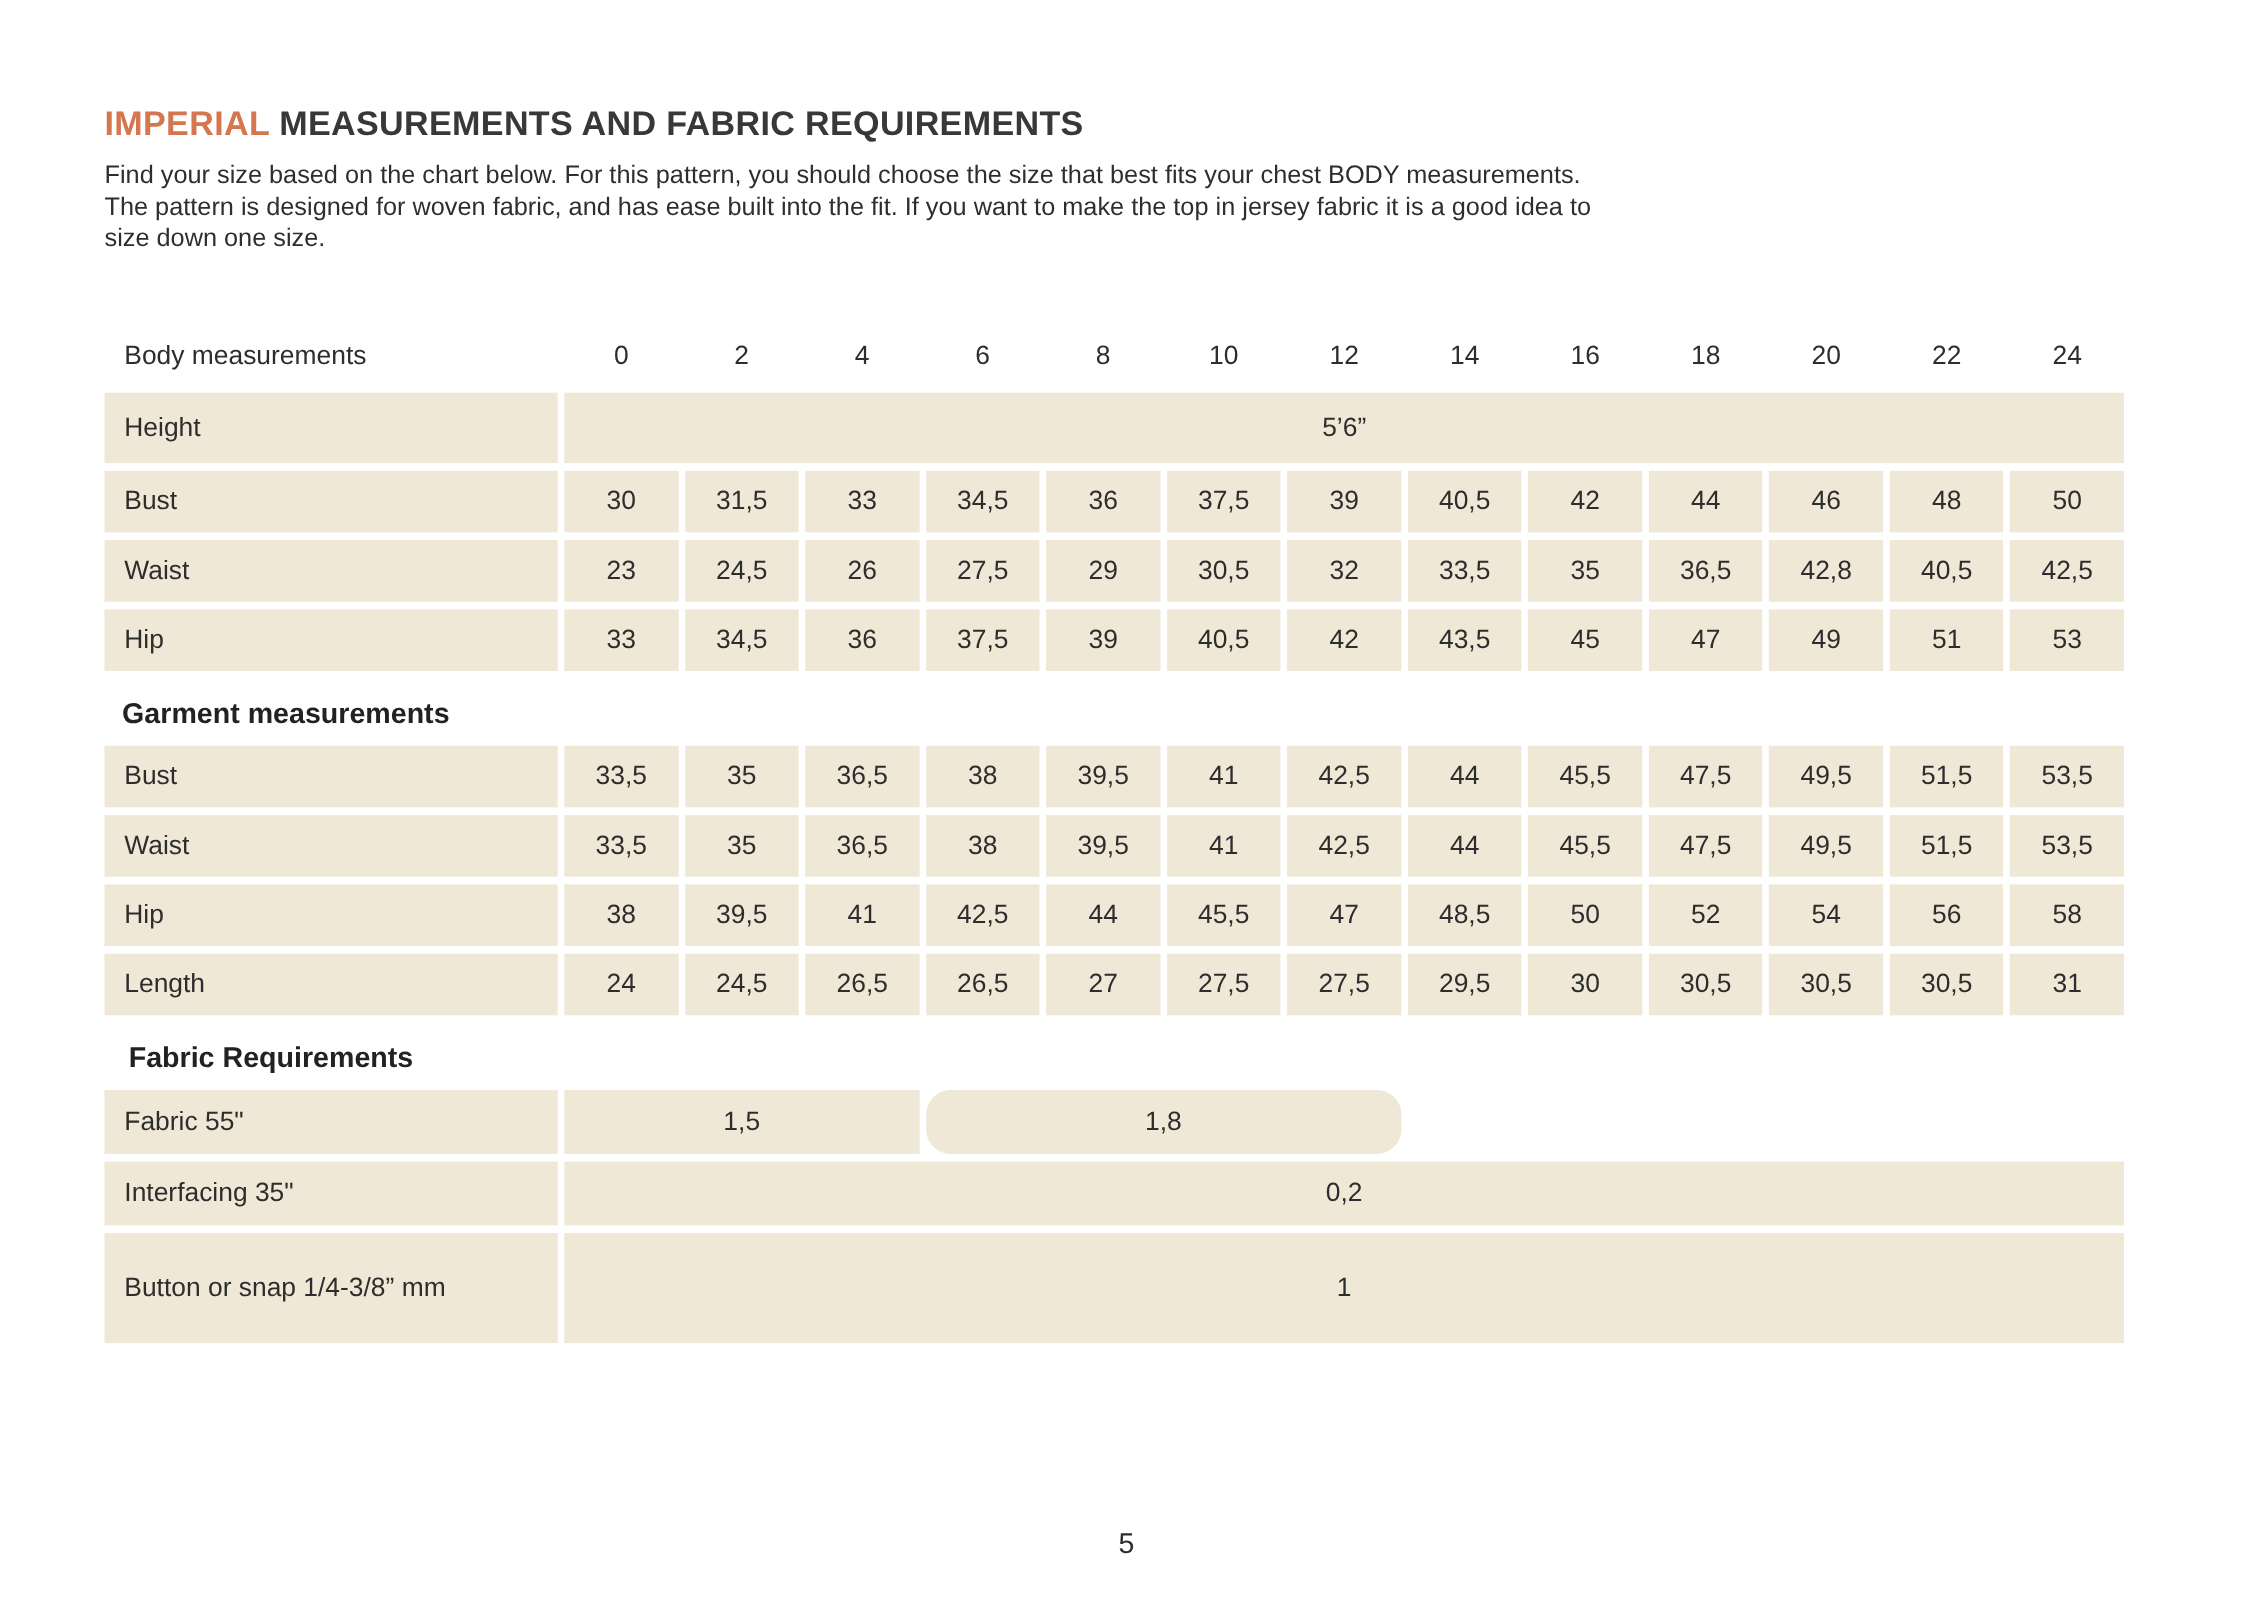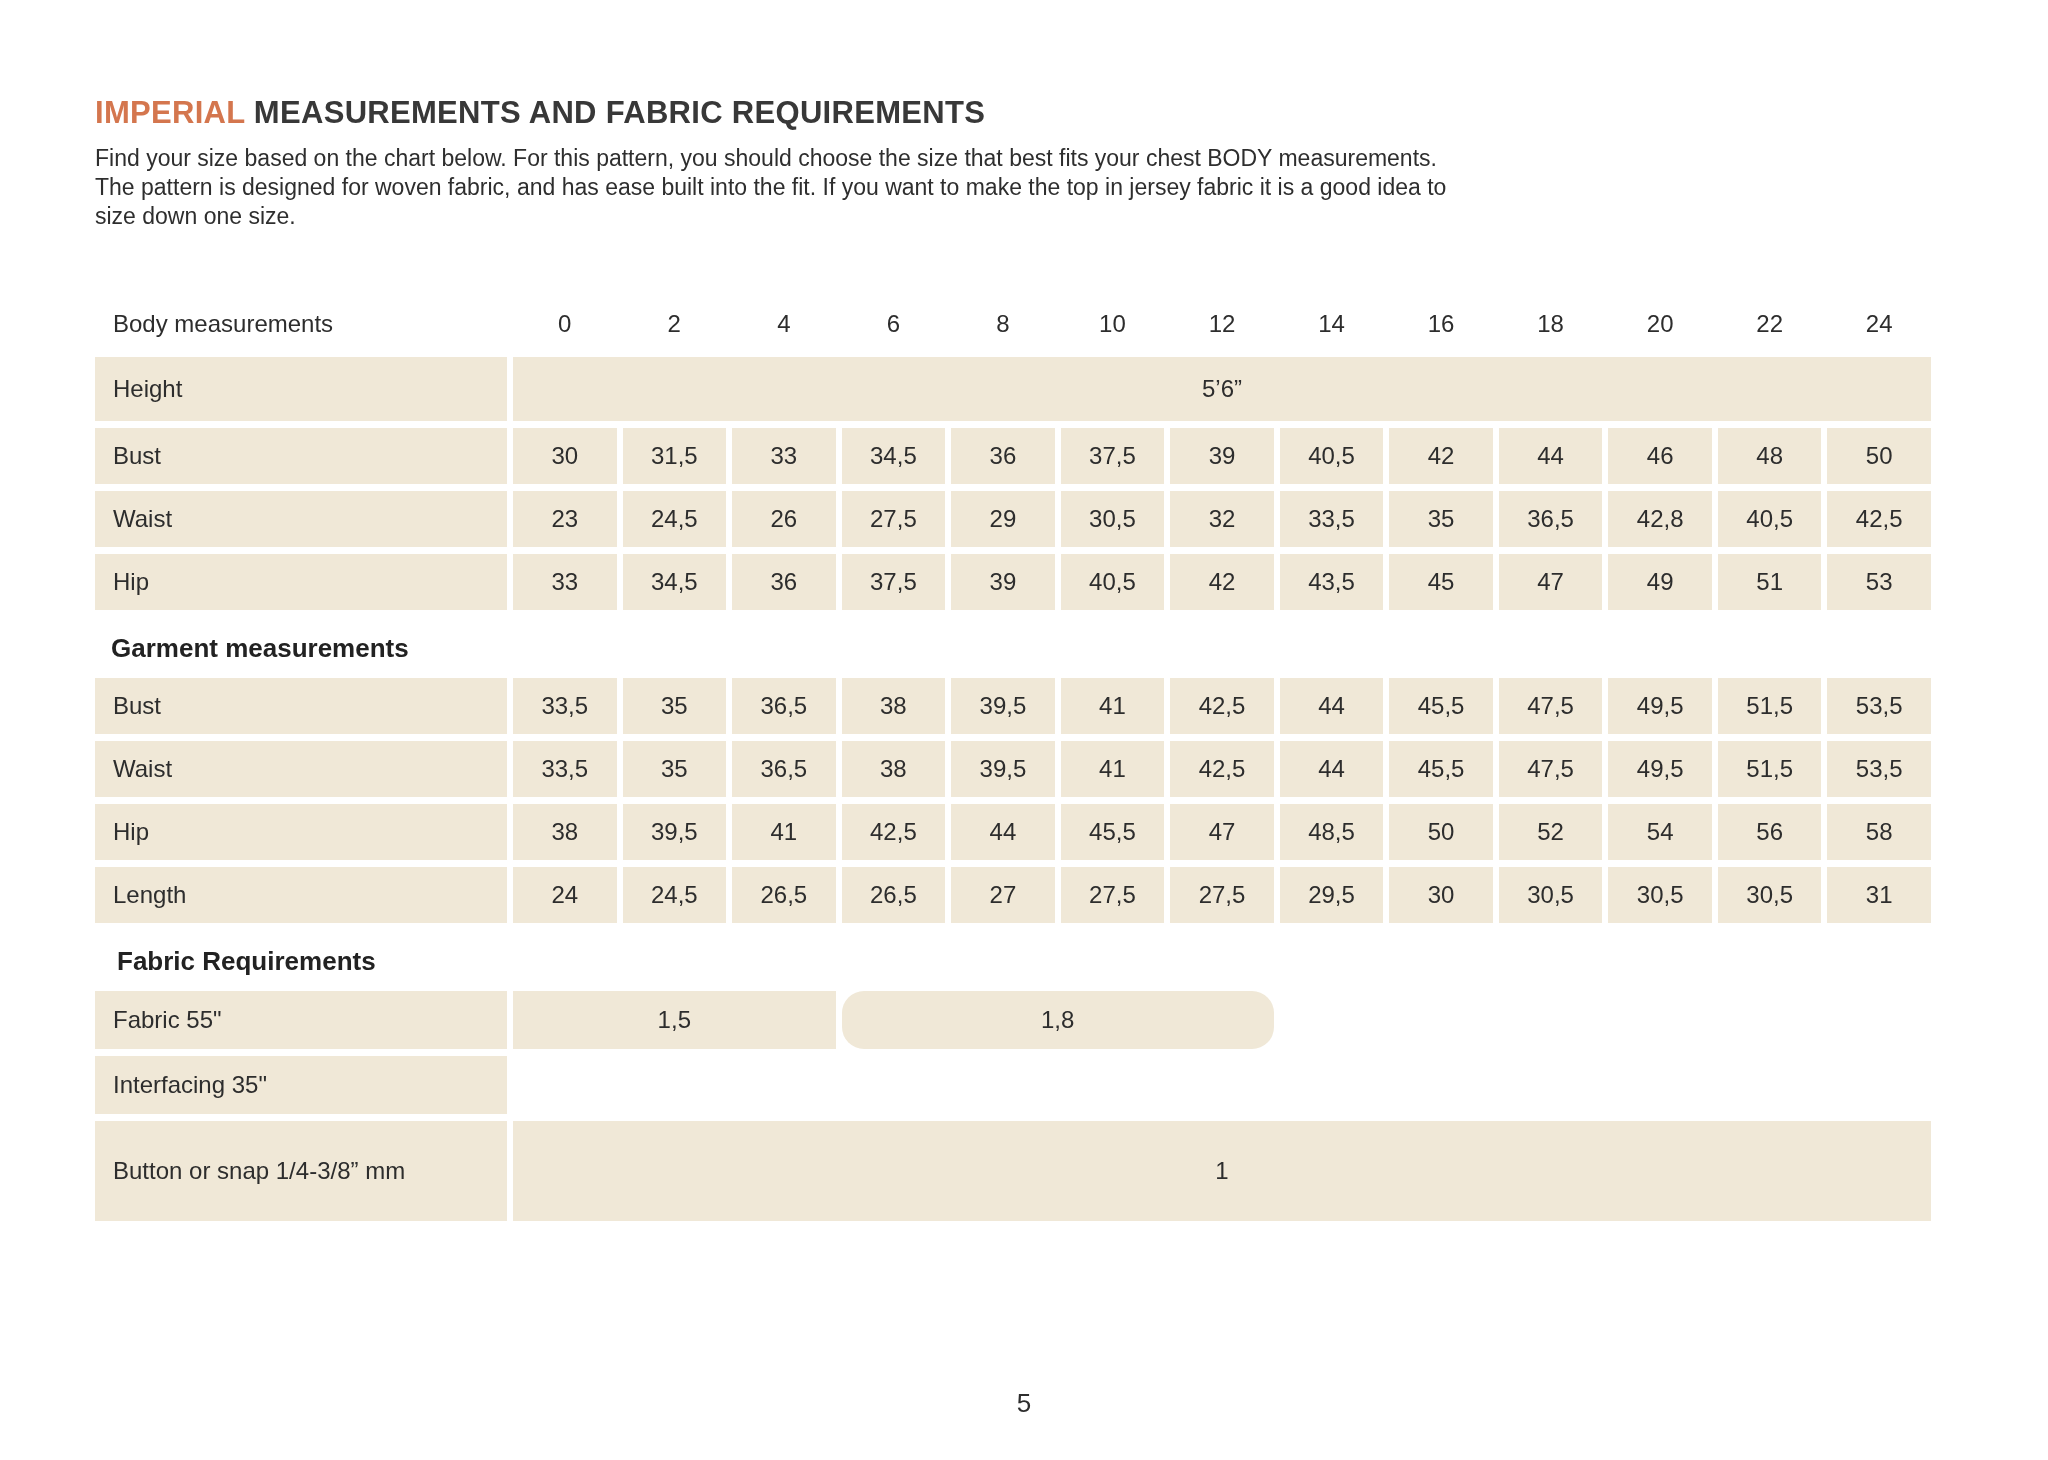--- a/index.html
+++ b/index.html
@@ -468,20 +468,23 @@
           <span class="lbl">1,5</span>
         </div>
         <div class="cell" style="grid-column: span 4; border-radius: 22px;">
           <span class="lbl">1,8</span>
         </div>
       </div>
       <div class="trow row-interfacing">
         <div class="cell label-cell">
           <span class="lbl">Interfacing 35"</span>
         </div>
+        <div class="cell" style="grid-column: span 13;">
+          <span class="lbl">0,2</span>
+        </div>
       </div>
       <div class="trow row-button">
         <div class="cell label-cell">
           <span class="lbl">Button or snap 1/4-3/8” mm</span>
         </div>
         <div class="cell" style="grid-column: span 13;">
           <span class="lbl">1</span>
         </div>
       </div>
     </div>

